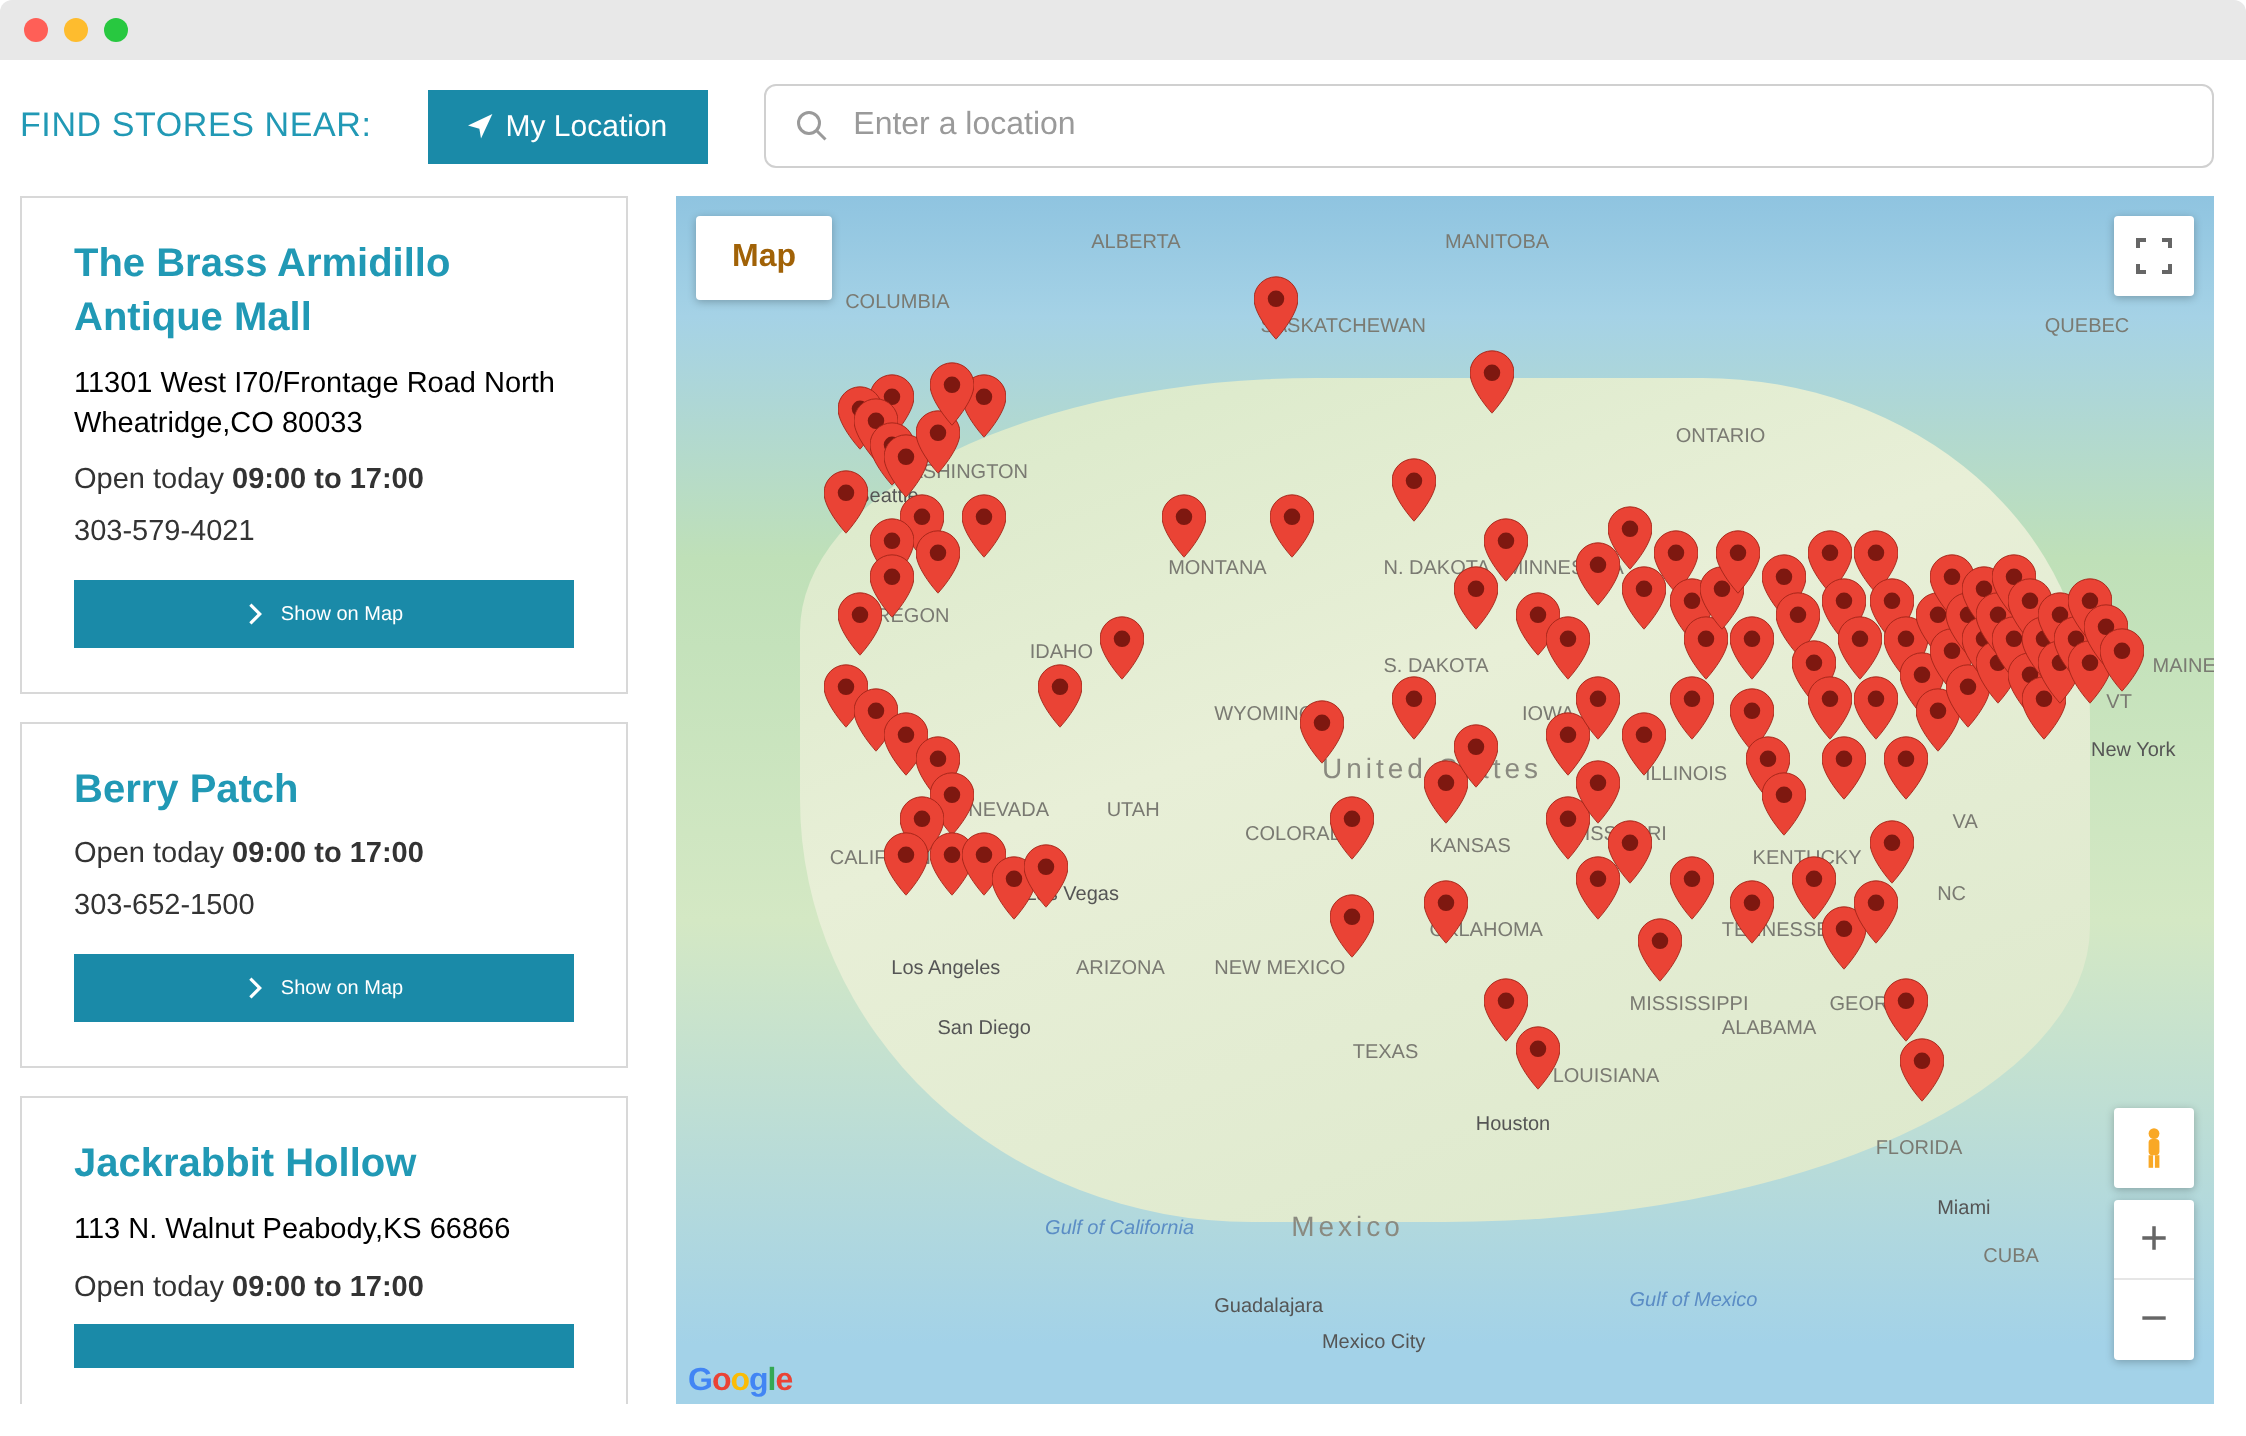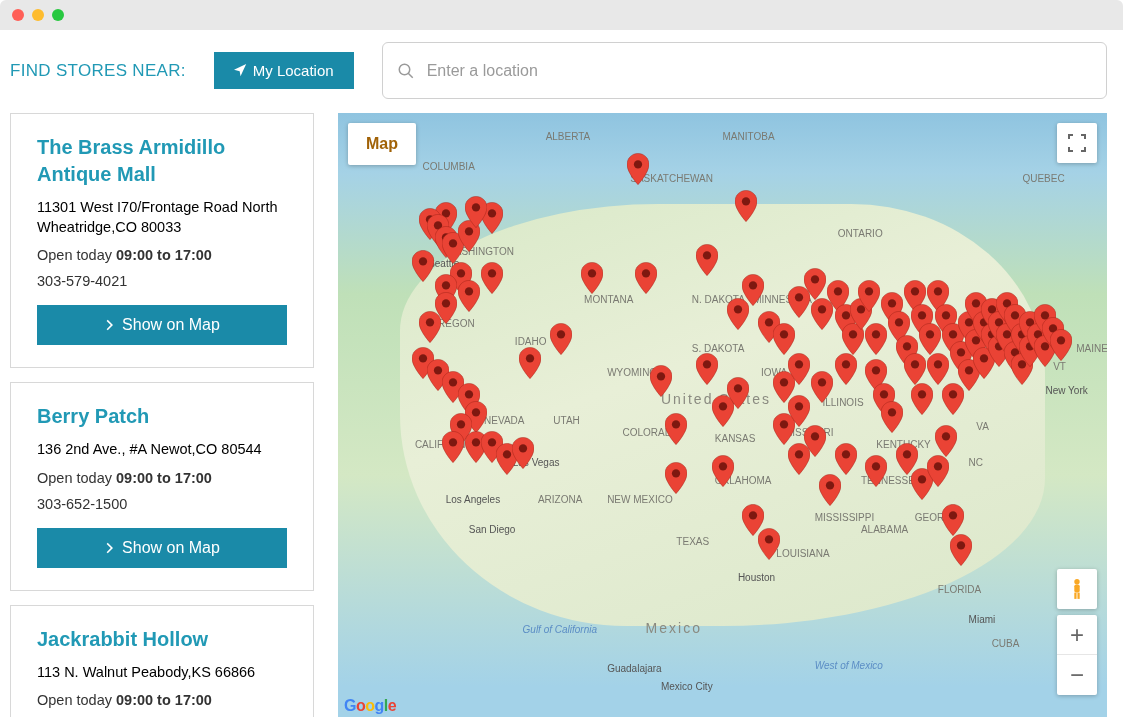--- a/index.html
+++ b/index.html
@@ -6,36 +6,36 @@
 html, body { width: 1123px; height: 718px; background: #fff; overflow: hidden; }
 .titlebar { height: 30px; background: #e8e8e8; border-top-left-radius: 6px; border-top-right-radius: 6px; display: flex; align-items: center; padding-left: 12px; gap: 8px; }
 .tl-dot { width: 12px; height: 12px; border-radius: 50%; }
 .tl-red { background: #ff5f57; }
 .tl-yellow { background: #febc2e; }
 .tl-green { background: #28c840; }
 .topbar { display: flex; align-items: center; padding: 12px 16px 14px 10px; gap: 28px; }
 .find-label { color: #2199b5; font-size: 17px; letter-spacing: .3px; font-weight: 400; }
 .btn-primary { background: #1a8aa8; color: #fff; border: none; padding: 10px 20px; font-size: 15px; cursor: pointer; display: flex; align-items: center; gap: 6px; }
 .btn-primary svg { width: 13px; height: 13px; fill: #fff; }
-.search-wrap { flex: 1; border: 1px solid #d0d0d0; border-radius: 6px; display: flex; align-items: center; height: 57px; padding: 0 14px; gap: 12px; }
+.search-wrap { flex: 1; border: 1px solid #d0d0d0; border-radius: 6px; display: flex; align-items: center; height: 42px; padding: 0 14px; gap: 12px; }
 .search-wrap svg { width: 18px; height: 18px; stroke: #9a9a9a; fill: none; stroke-width: 2; }
 .search-input { flex: 1; border: none; outline: none; font-size: 16px; color: #333; background: transparent; }
 .search-input::placeholder { color: #9a9a9a; }
 .content { display: flex; height: calc(718px - 30px - 68px); padding: 0 16px 16px 10px; gap: 18px; }
 .sidebar { width: 310px; overflow-y: auto; padding-right: 6px; }
 .sidebar::-webkit-scrollbar { width: 8px; }
 .sidebar::-webkit-scrollbar-track { background: #f0f0f0; border-radius: 4px; }
 .sidebar::-webkit-scrollbar-thumb { background: #c4c4c4; border-radius: 4px; }
 .card { border: 1px solid #d8d8d8; padding: 20px 26px 22px 26px; margin-bottom: 14px; background: #fff; }
 .card-title { color: #2199b5; font-size: 20px; font-weight: 700; margin-bottom: 10px; line-height: 1.35; }
 .card-addr { color: #000000; font-size: 14.5px; line-height: 1.35; margin-bottom: 10px; }
 .card-hours { color: #333; font-size: 14.5px; margin-bottom: 10px; }
 .card-hours b { font-weight: 700; }
 .card-phone { color: #333; font-size: 14.5px; margin-bottom: 16px; }
-.btn-show { background: #1a8aa8; color: #fff; border: none; width: 100%; padding: 11px 0; font-size: 16px; cursor: pointer; display: flex; align-items: center; justify-content: center; gap: 6px; }
+.btn-show { background: #1a8aa8; color: #fff; border: none; width: 100%; padding: 11px 0; font-size: 10px; cursor: pointer; display: flex; align-items: center; justify-content: center; gap: 6px; }
 .btn-show svg { width: 12px; height: 12px; fill: #fff; }
 .map-wrap { flex: 1; position: relative; background: linear-gradient(180deg, #8fc4e0 0%, #a5d2e6 10%, #bfe0b8 30%, #d4e8c4 60%, #a3d2e8 95%); overflow: hidden; }
 .map-canvas { position: absolute; inset: 0; }
 .land { position: absolute; background: #e3eed4; }
 .land.usa { left: 8%; top: 15%; width: 84%; height: 70%; border-radius: 40% 30% 50% 35% / 30% 40% 35% 50%; background: linear-gradient(160deg, #d9e9c8 0%, #e8efd7 40%, #dce8cb 100%); }
 .label { position: absolute; color: #7a7a72; font-size: 10px; pointer-events: none; white-space: nowrap; }
 .label.big { font-size: 14px; color: #8a8a80; letter-spacing: 2px; }
 .label.city { color: #555; font-size: 10px; }
 .label.water { color: #5b8dc5; font-style: italic; margin-top: 40px; }
 .pin { position: absolute; width: 22px; height: 32px; cursor: pointer; transform: translate(-50%, -100%); }
@@ -93,21 +93,20 @@
         <div class="card-phone">303-579-4021</div>
         <button class="btn-show">
           <svg viewBox="0 0 16 16">
             <path d="M5 1l7 7-7 7-1.5-1.5L9 8 3.5 2.5z"></path>
           </svg>
           <span>Show on Map</span>
         </button>
       </div>
       <div class="card">
         <div class="card-title">Berry Patch</div>
-        <div class="card-addr">136 2nd Ave., #A Newot,CO 80544</div>
         <div class="card-hours">Open today <b>09:00 to 17:00</b></div>
         <div class="card-phone">303-652-1500</div>
         <button class="btn-show">
           <svg viewBox="0 0 16 16">
             <path d="M5 1l7 7-7 7-1.5-1.5L9 8 3.5 2.5z"></path>
           </svg>
           <span>Show on Map</span>
         </button>
       </div>
       <div class="card">
@@ -161,21 +160,21 @@
         <div class="label city" style="left: 11%; top: 24%;">oSeattle</div>
         <div class="label city" style="left: 22%; top: 57%;">oLas Vegas</div>
         <div class="label city" style="left: 14%; top: 63%;">Los Angeles</div>
         <div class="label city" style="left: 17%; top: 68%;">San Diego</div>
         <div class="label city" style="left: 52%; top: 76%;">Houston</div>
         <div class="label city" style="left: 82%; top: 83%;">Miami</div>
         <div class="label " style="left: 85%; top: 87%;">CUBA</div>
         <div class="label city" style="left: 35%; top: 91%;">Guadalajara</div>
         <div class="label city" style="left: 42%; top: 94%;">Mexico City</div>
         <div class="label big" style="left: 40%; top: 84%;">Mexico</div>
-        <div class="label water" style="left: 62%; top: 84%;">West of Mexico</div>
+        <div class="label water" style="left: 62%; top: 84%;">Gulf of Mexico</div>
         <div class="label water" style="left: 24%; top: 78%;">Gulf of California</div>
         <div class="label big" style="left: 42%; top: 46%;">United States</div>
         <div class="pin" style="left: 39%; top: 12%;"><svg viewBox="0 0 24 34">
             <path d="M12 0C5.4 0 0 5.4 0 12c0 9 12 22 12 22s12-13 12-22C24 5.4 18.6 0 12 0z"></path>
             <circle cx="12" cy="12" r="4.5"></circle>
           </svg></div>
         <div class="pin" style="left: 14%; top: 20%;"><svg viewBox="0 0 24 34">
             <path d="M12 0C5.4 0 0 5.4 0 12c0 9 12 22 12 22s12-13 12-22C24 5.4 18.6 0 12 0z"></path>
             <circle cx="12" cy="12" r="4.5"></circle>
           </svg></div>

